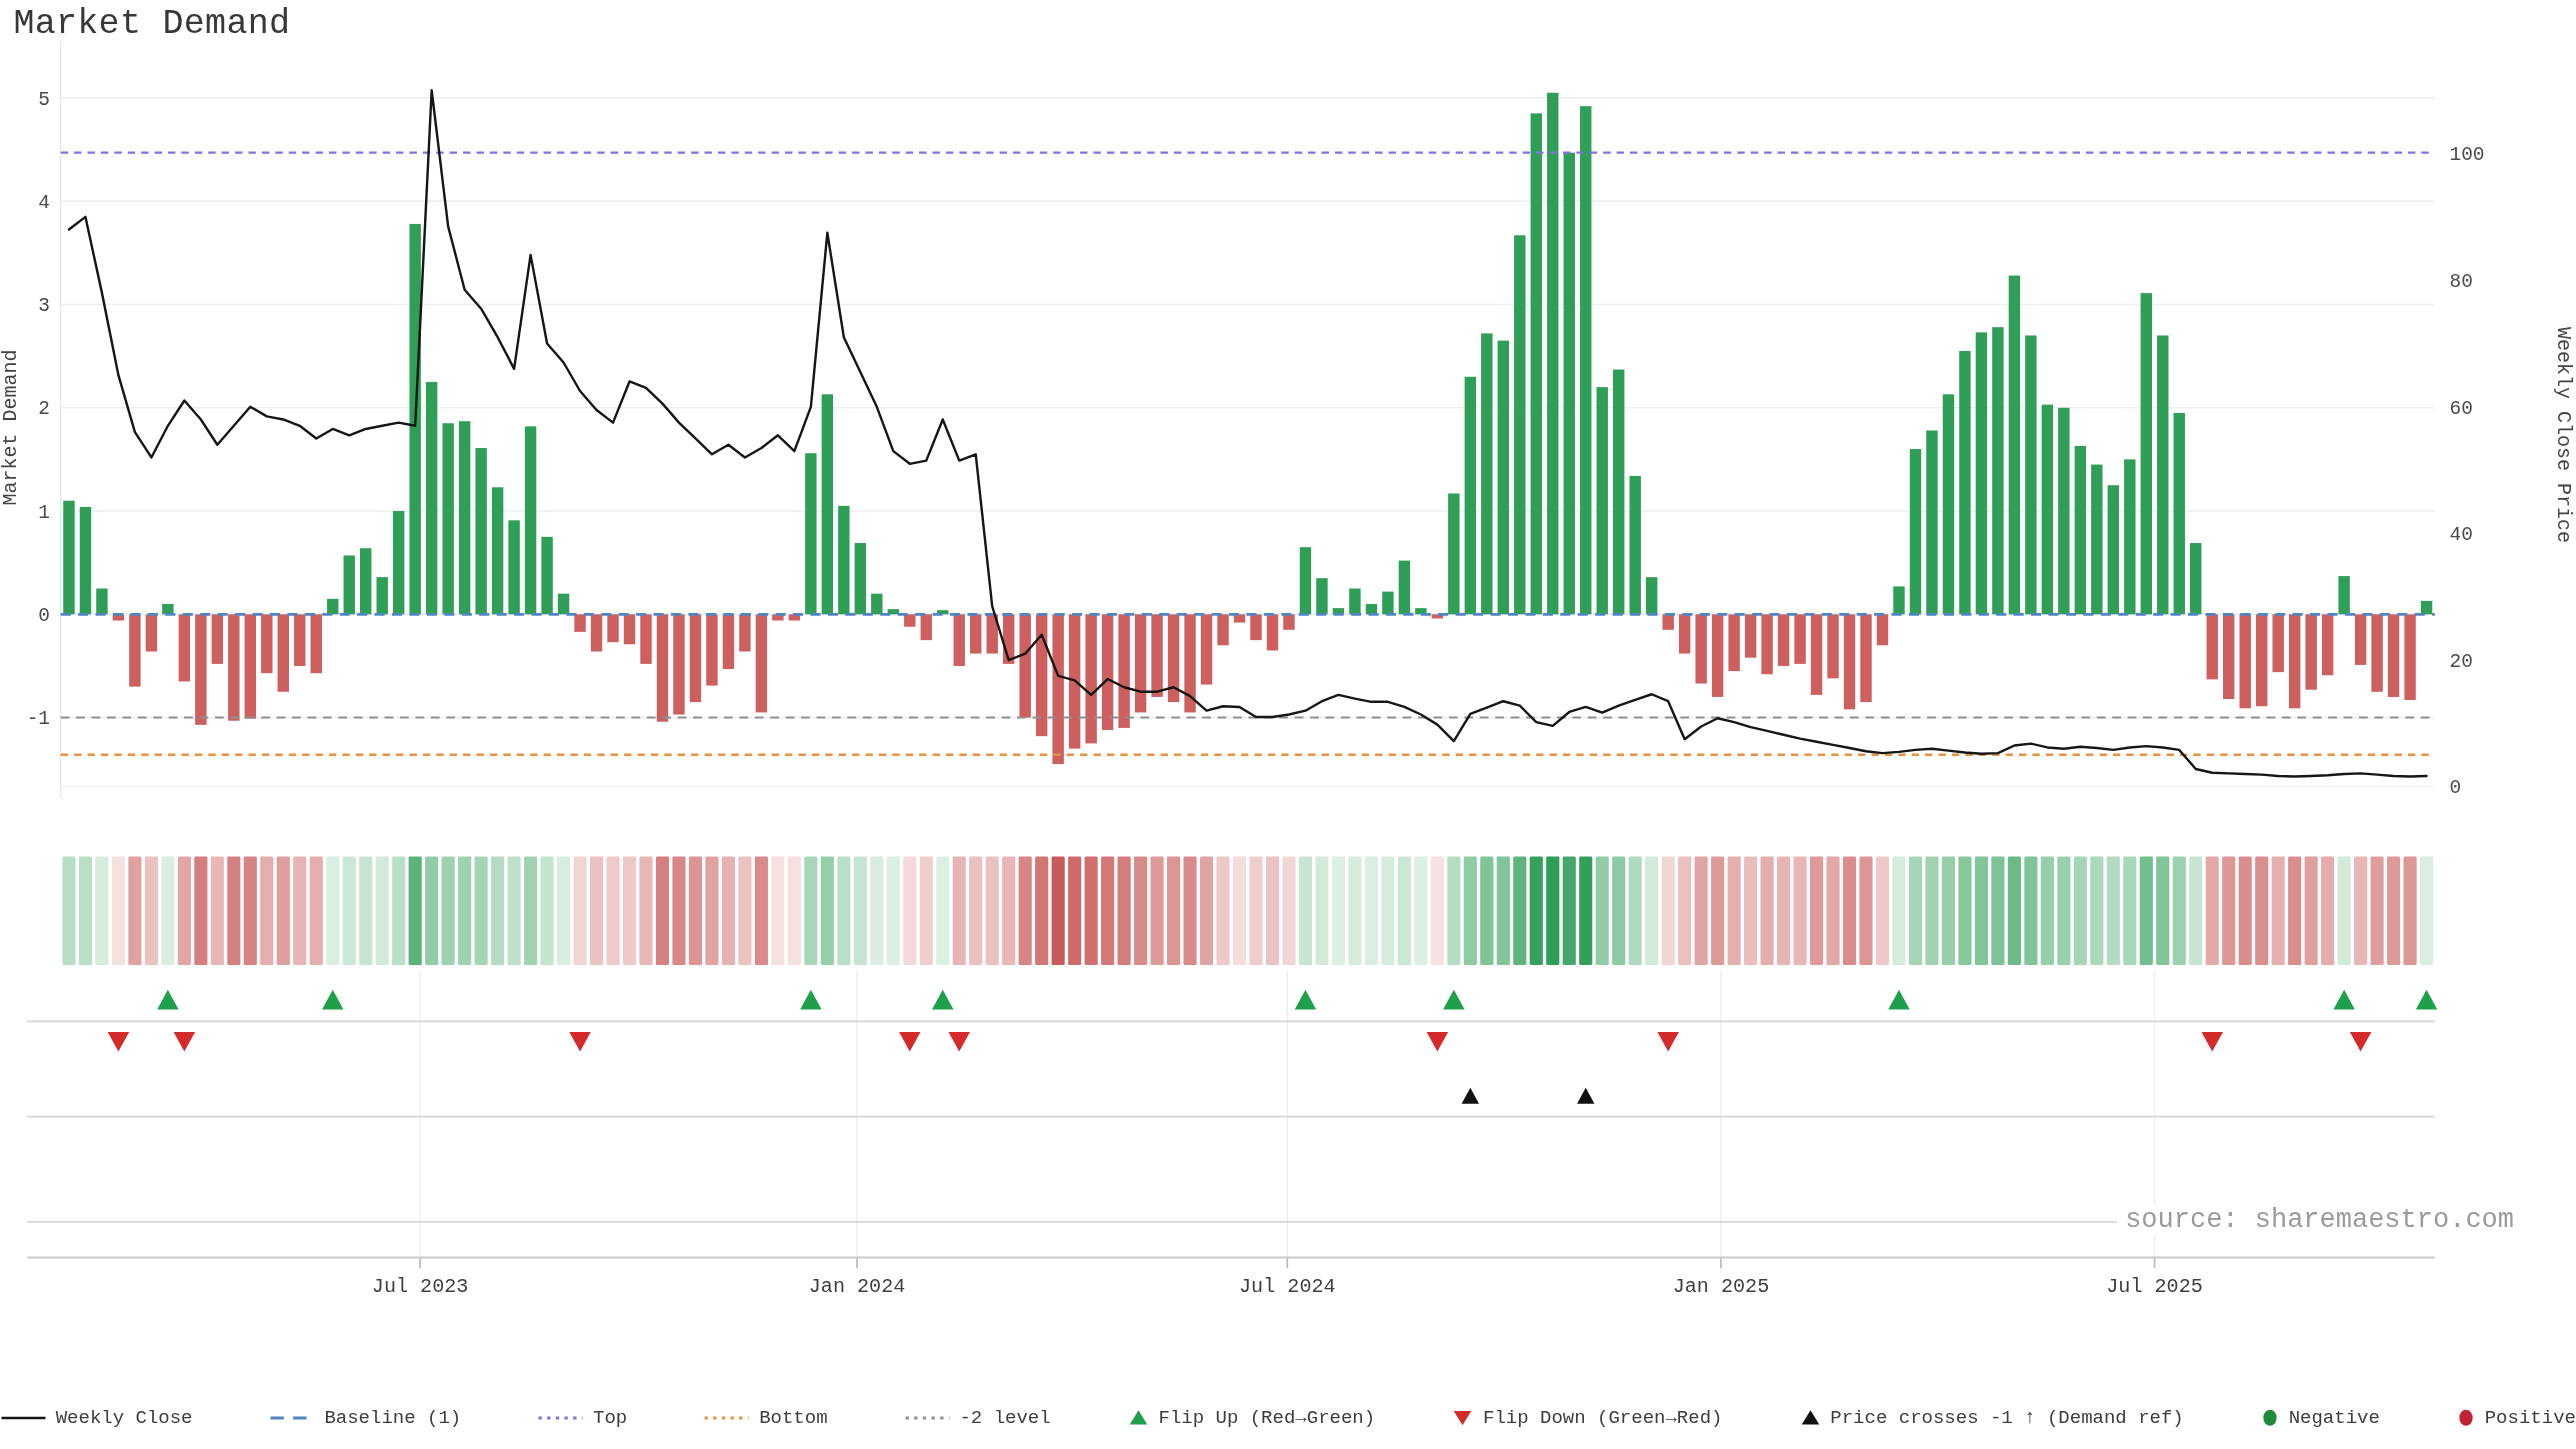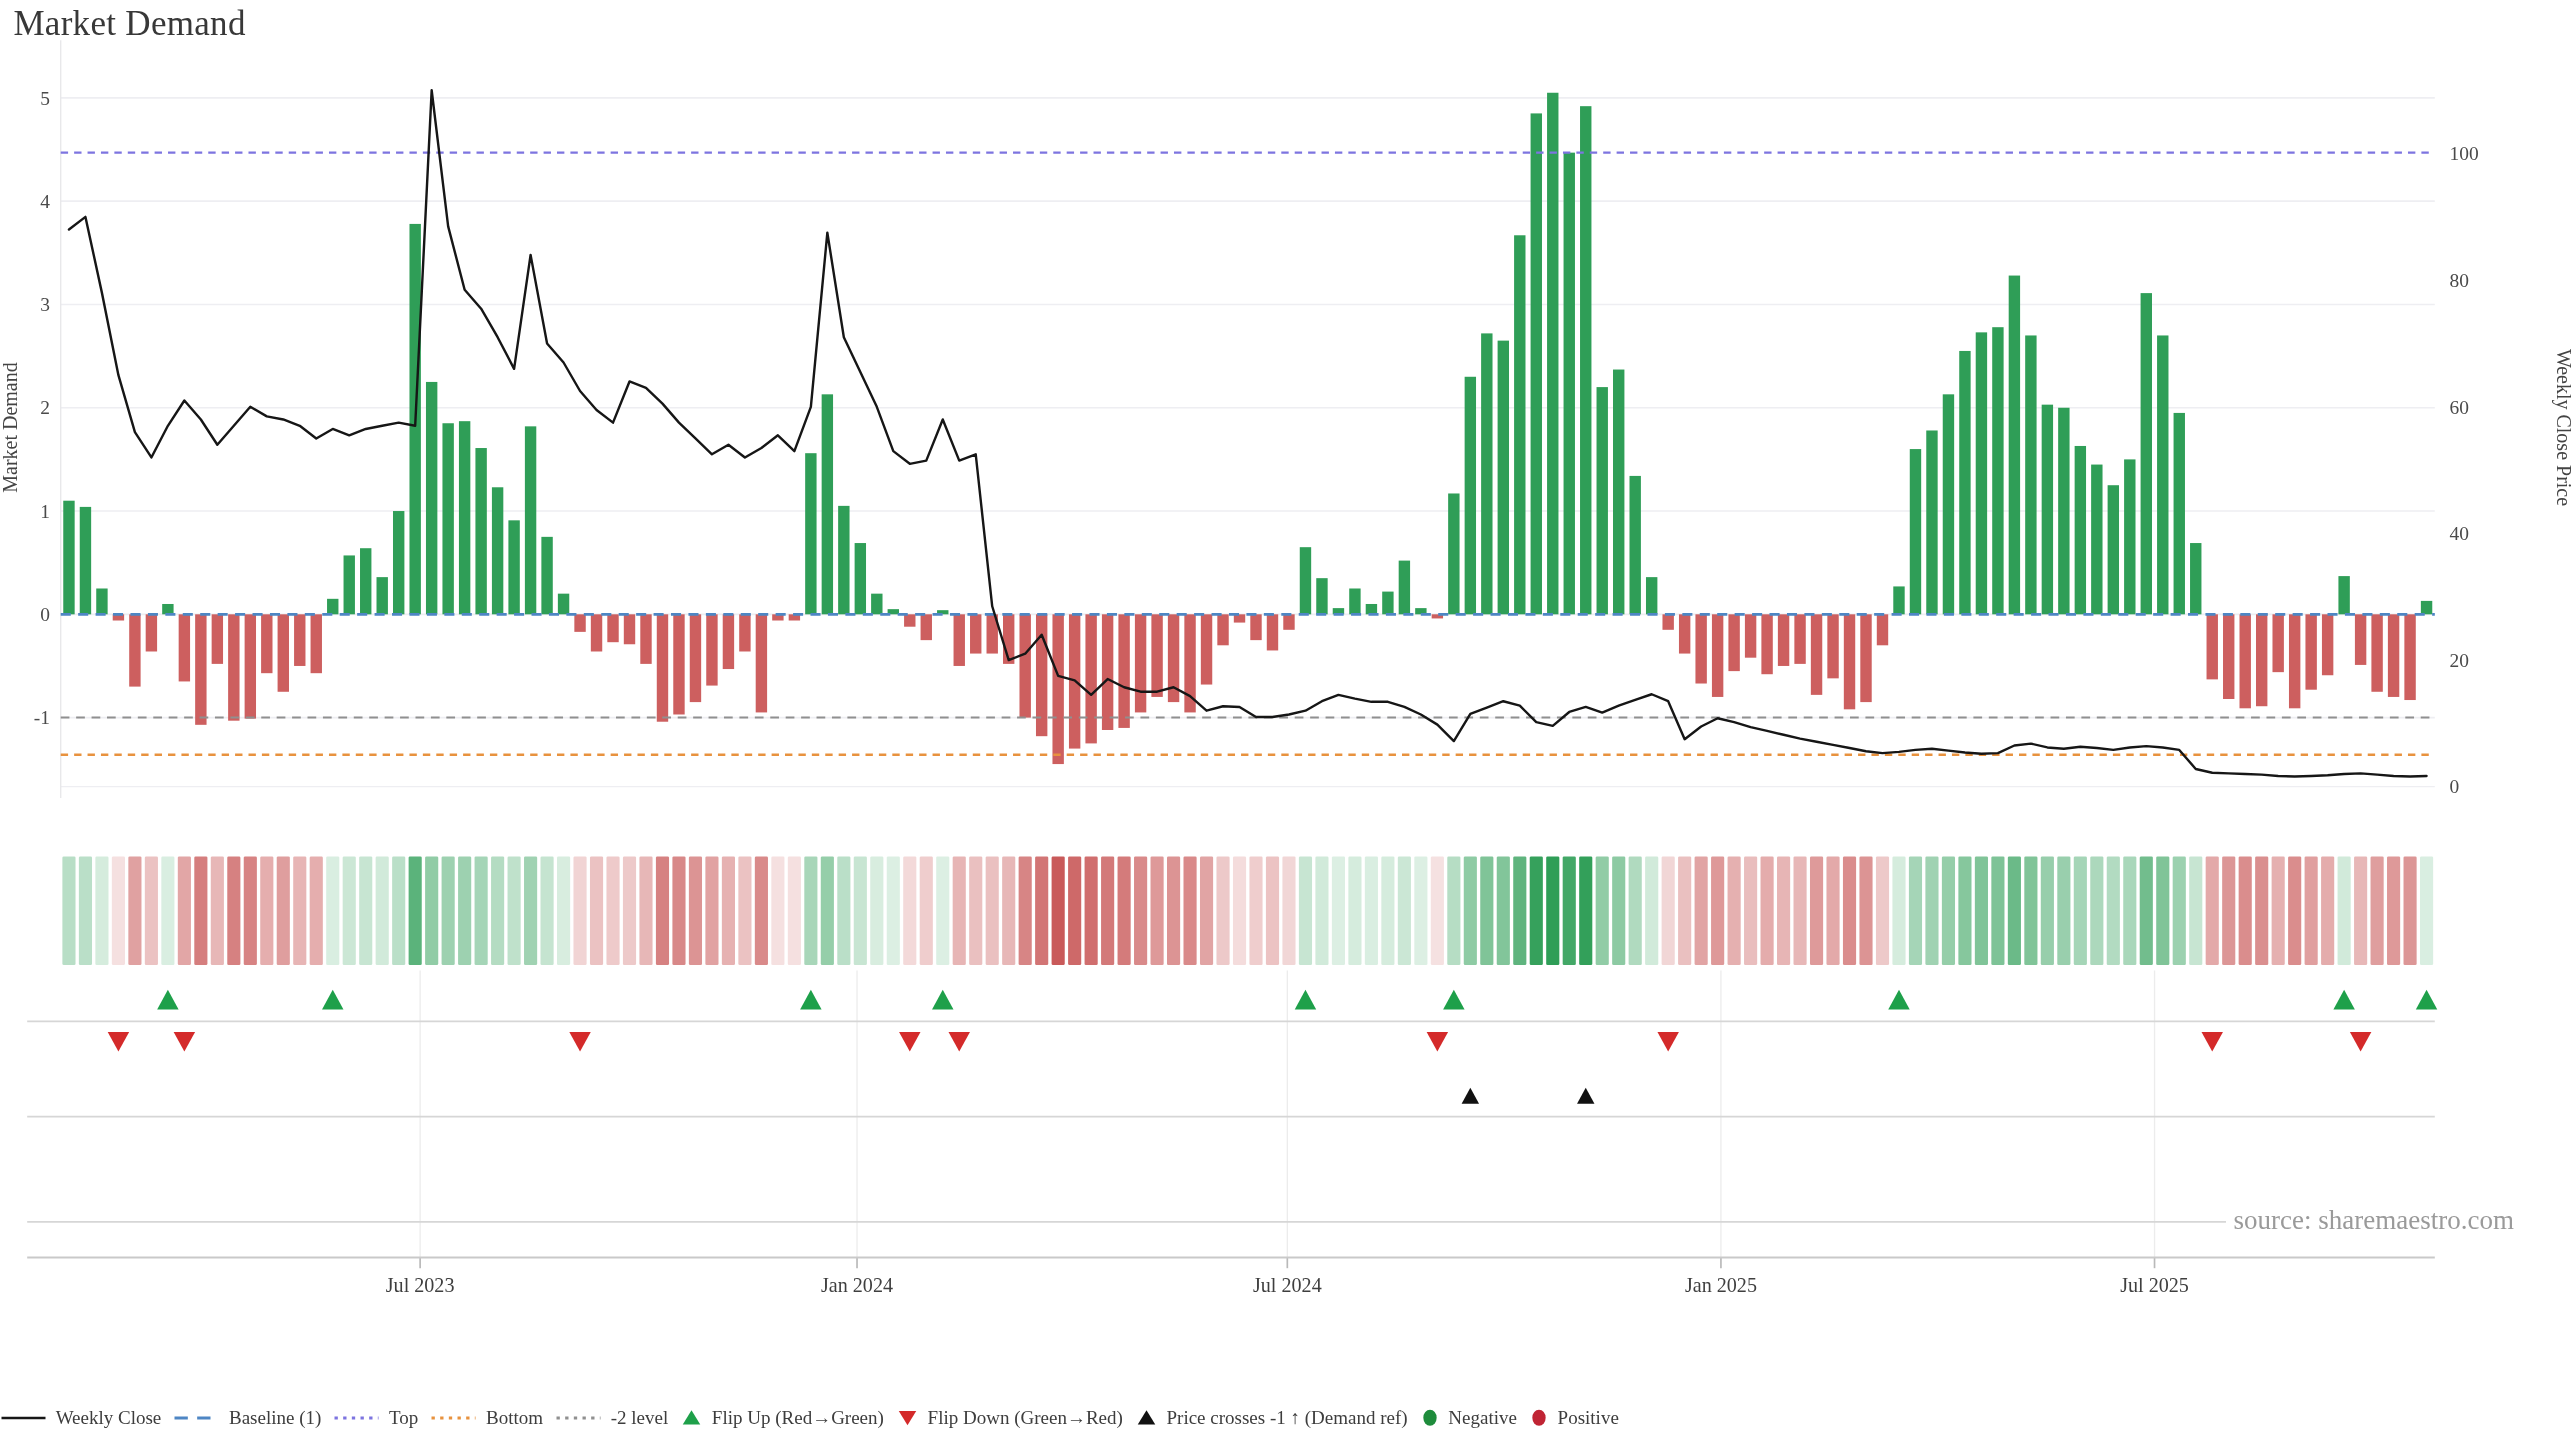--- a/index.html
+++ b/index.html
@@ -1,27 +1,27 @@
 <!DOCTYPE html>
 <html style="font-size:10.7px"><head>
 <meta charset="utf-8">
 <style>
   html,body{margin:0;padding:0;background:#ffffff;overflow:hidden;}
   .page{position:relative;width:2576px;height:1449px;background:#fff;
-        font-family:Liberation Serif, serif;}
+        font-family:Liberation Mono, monospace;}
   .page-title{position:absolute;left:13.4px;top:4px;font-size:35px;color:#383838;
               letter-spacing:0.3px;}
   .axis-title{position:absolute;font-size:20px;color:#444;white-space:nowrap;}
   .axis-title.left{left:-90px;top:416px;transform:rotate(-90deg);transform-origin:center;width:201px;text-align:center;}
   .axis-title.right{left:2463px;top:416px;transform:rotate(90deg);transform-origin:center;width:201px;text-align:center;}
   #chart-svg{position:absolute;left:0;top:0;}
   .source-credit{position:absolute;right:54px;top:1205px;font-size:27px;color:#9a9a9a;
                  background:#fff;padding:0 8px;}
-  .legend{position:absolute;left:0;right:0;top:1407px;display:flex;justify-content:flex-start;
-          align-items:center;gap:12px;font-size:19px;color:#3d3d3d;}
+  .legend{position:absolute;left:0;right:0;top:1407px;display:flex;justify-content:space-between;
+          align-items:center;gap:23px;font-size:19px;color:#3d3d3d;}
   .legend-item{display:flex;align-items:center;gap:8.7px;}
   .legend-item svg{display:block;}
 </style>
 </head>
 <body>
 
 <div class="page">
   <div class="page-title">Market Demand</div>
   <div class="axis-title left">Market Demand</div>
   <div class="axis-title right">Weekly Close Price</div>

